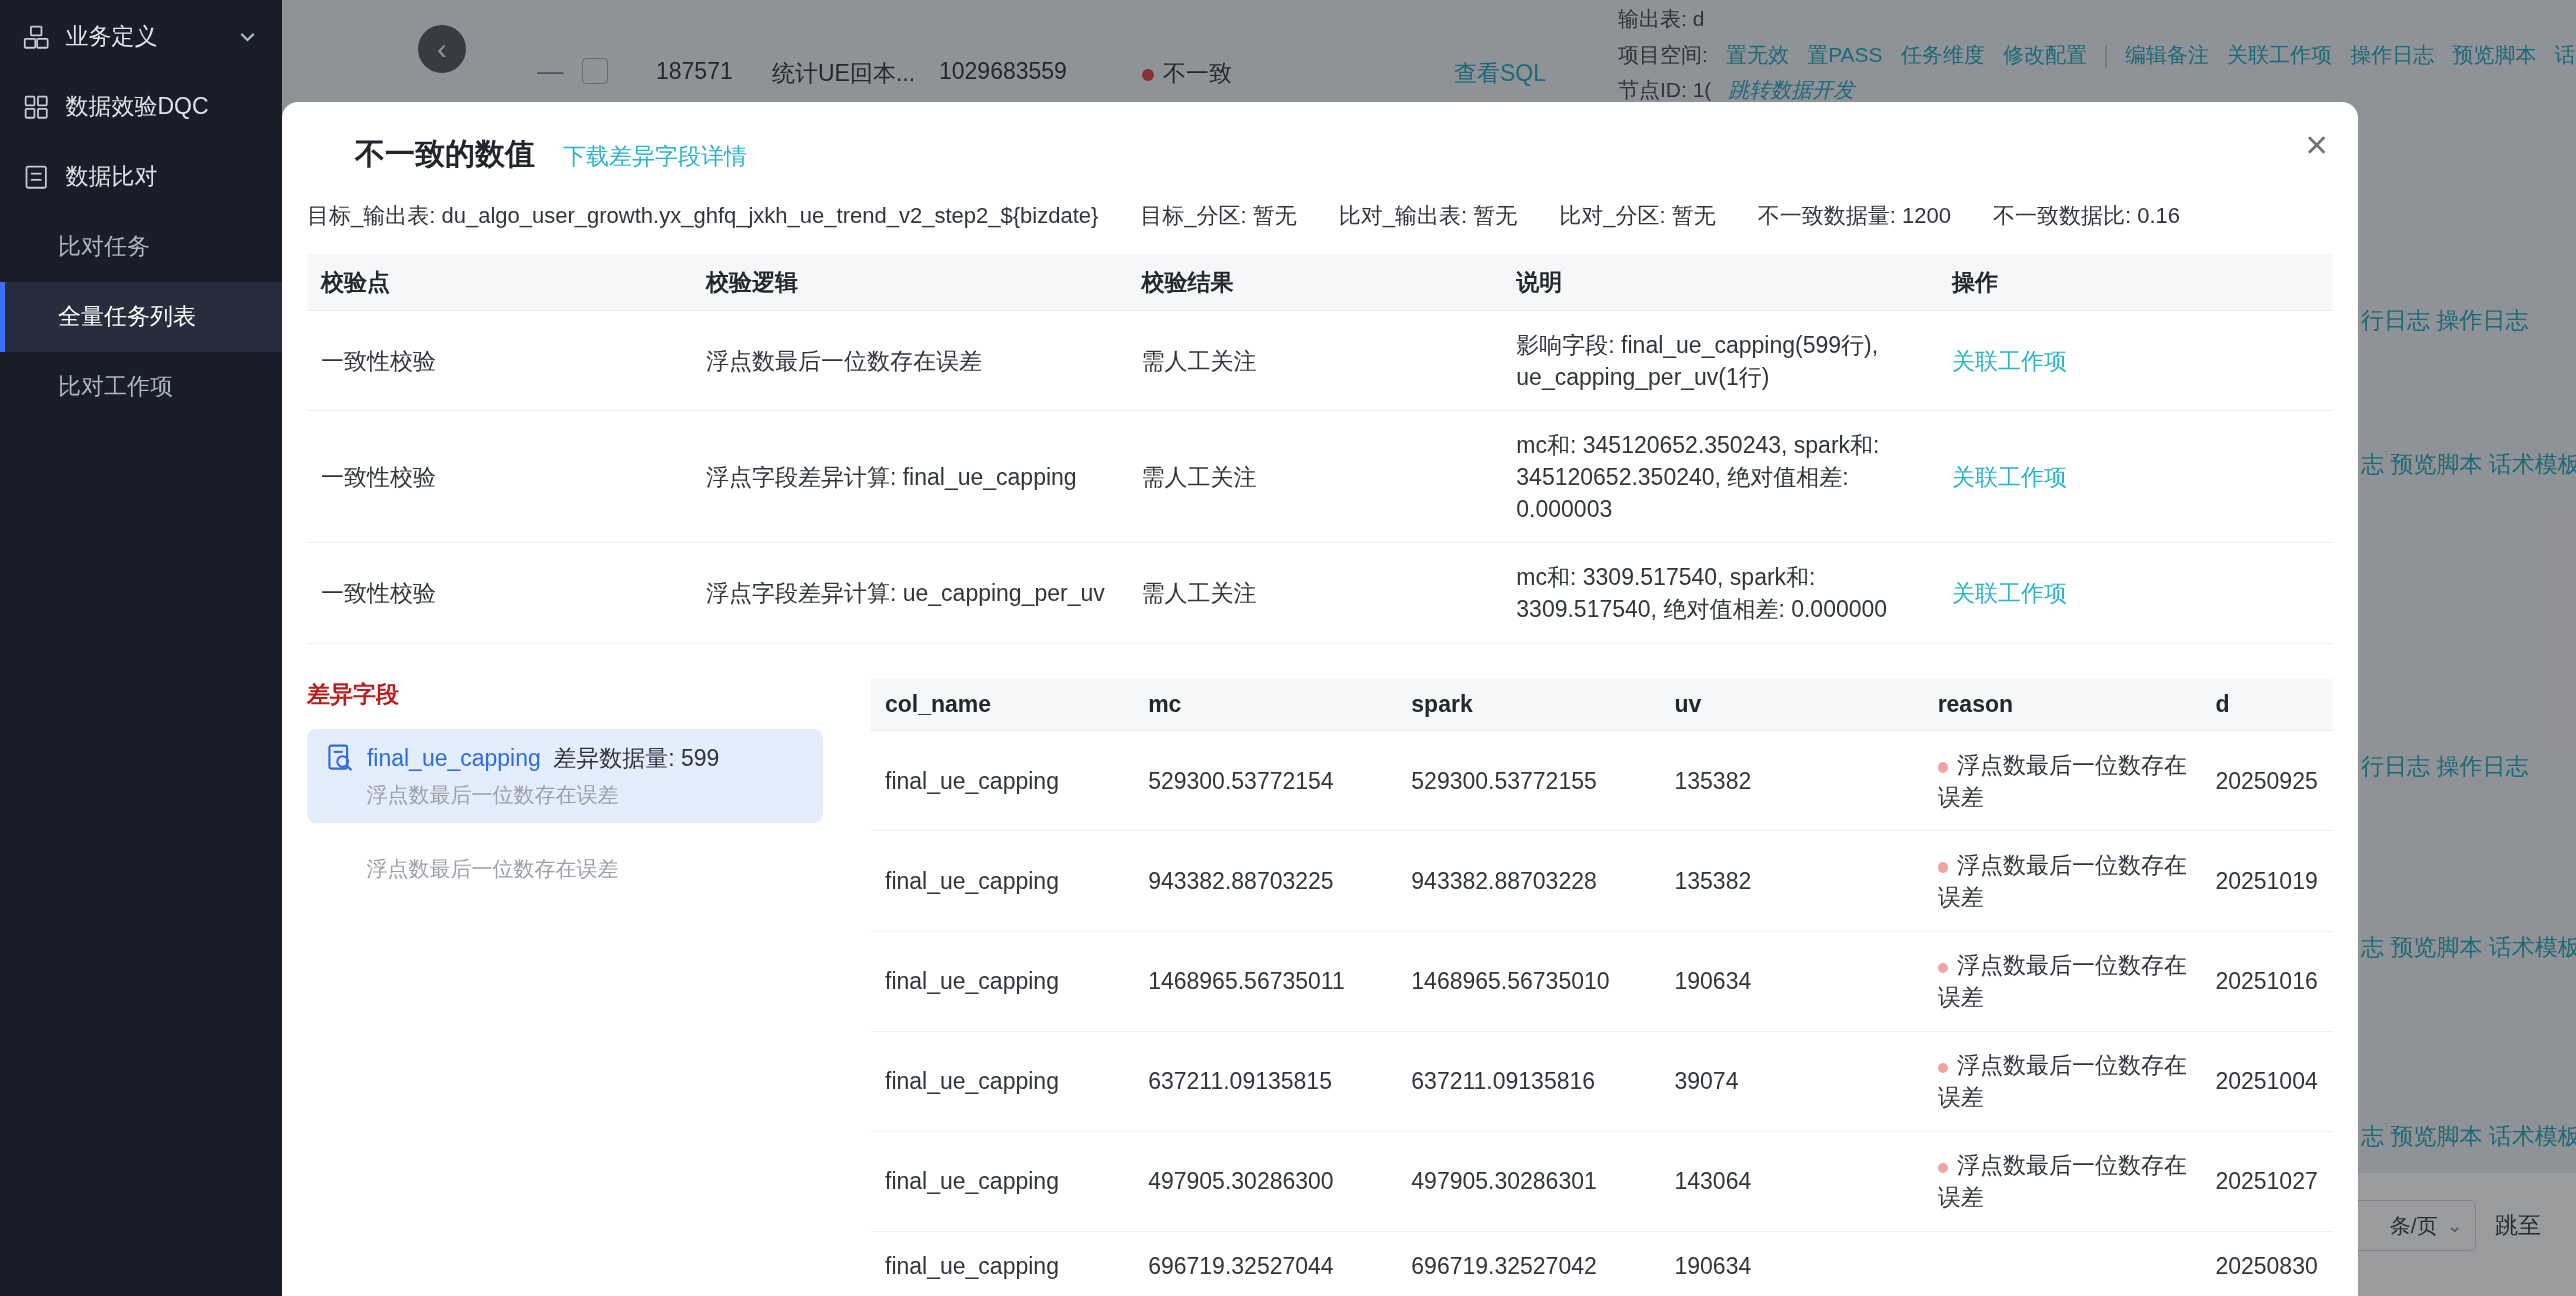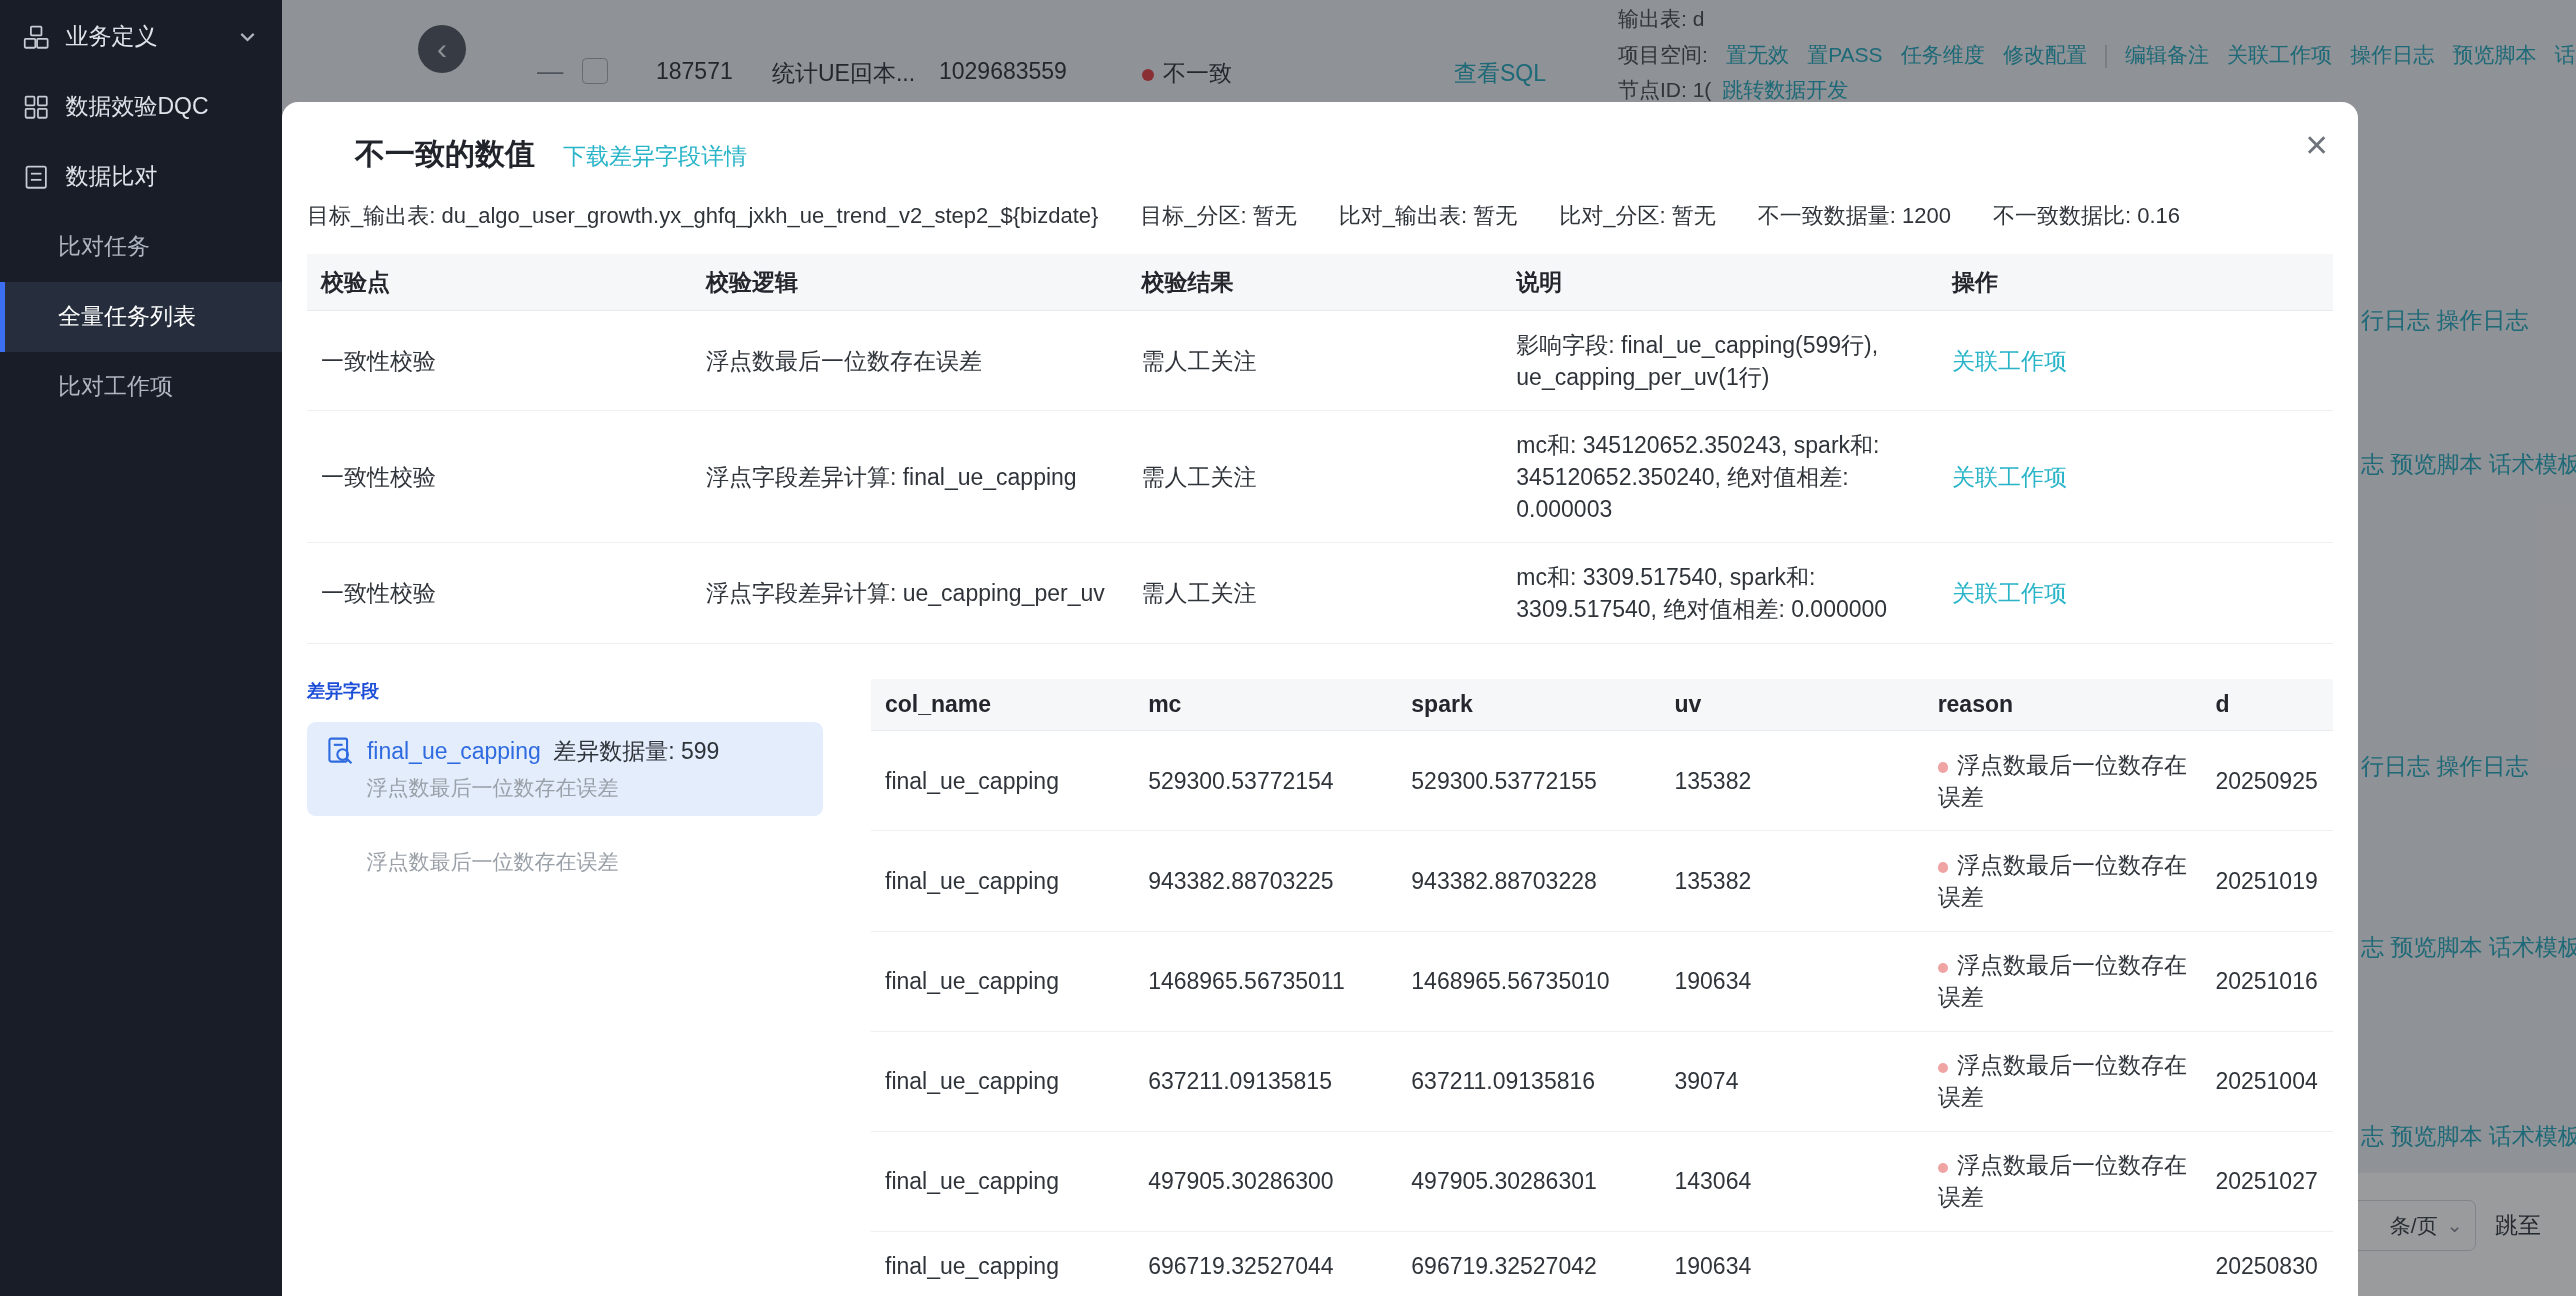--- a/index.html
+++ b/index.html
@@ -43,21 +43,21 @@
   .m-reason { margin-top:37px; display:flex; align-items:center; gap:10.6px; font-size:23px; color:#2f343a; }
   .info-icon { display:inline-flex; align-items:center; justify-content:center; width:26.4px; height:26.4px; border:1.8px solid #878e97; border-radius:50%; color:#878e97; font-size:16.7px; font-style:normal; cursor:pointer; }
 
   table { border-collapse:collapse; width:100%; table-layout:fixed; }
   th { background:#f6f7f9; text-align:left; font-size:23px; font-weight:700; color:#23272d; padding:12.3px 14px; border-bottom:0.9px solid #e9ebef; }
   td { font-size:23px; color:#2f343a; padding:17.6px 14px; border-bottom:0.9px solid #edeff2; line-height:32px; vertical-align:middle; word-wrap:break-word; }
   .attr-table { margin-top:23px; }
 
   .m-lower { display:flex; margin-top:35px; gap:48px; }
   .left-col { width:516px; flex:none; }
-  .sec-title { font-size:18px; font-weight:700; color:#1d4ed8; margin-bottom:19.4px; }
+  .sec-title { font-size:23px; font-weight:700; color:#b91c1c; margin-bottom:19.4px; }
   .field-item { border-radius:8.8px; padding:14px 17.6px; margin-bottom:10.6px; cursor:pointer; }
   .field-item.selected { background:#e4edfc; }
   .fi-top { display:flex; align-items:center; gap:12.3px; font-size:23px; color:#2f343a; }
   .fi-name-sel { color:#2f6be0; font-weight:500; }
   .fi-desc { margin-top:7px; padding-left:42px; color:#9aa0a8; font-size:21px; }
   .right-col { flex:1; }
   .reason-dot { display:inline-block; width:10.6px; height:10.6px; border-radius:50%; background:#f0a3a3; margin-right:8.8px; }
 </style>
 </head>
 <body>
@@ -79,21 +79,21 @@
       <span class="vdiv"></span>
       <span class="link">编辑备注</span>
       <span class="link" style="margin-left:12.3px;">关联工作项</span>
       <span class="link" style="margin-left:12.3px;">操作日志</span>
       <span class="link" style="margin-left:12.3px;">预览脚本</span>
       <span class="link" style="margin-left:12.3px;">话术模板</span>
     </div>
     <div class="bg-abs bg-small" style="left:1336px; top:76px;">
       <span>节点ID:</span>
       <span>1(</span>
-      <span class="link" style="margin-left:5px;">跳转数据开发</span>
+      <span class="link" style="margin-left:11px;font-style:italic;">跳转数据开发</span>
     </div>
 
     <div class="bg-abs bg-text" style="left:255px; top:56px; color:#7f868e; font-size:26.4px;">—</div>
     <div class="checkbox" style="left:300px; top:58px;"></div>
     <div class="bg-abs bg-text" style="left:374px; top:58px;">187571</div>
     <div class="bg-abs bg-text" style="left:490px; top:58px;">统计UE回本...</div>
     <div class="bg-abs bg-text" style="left:657px; top:58px;">1029683559</div>
     <div class="bg-abs bg-text" style="left:860px; top:58px;">
       <span class="status-dot"></span><span>不一致</span>
     </div>

